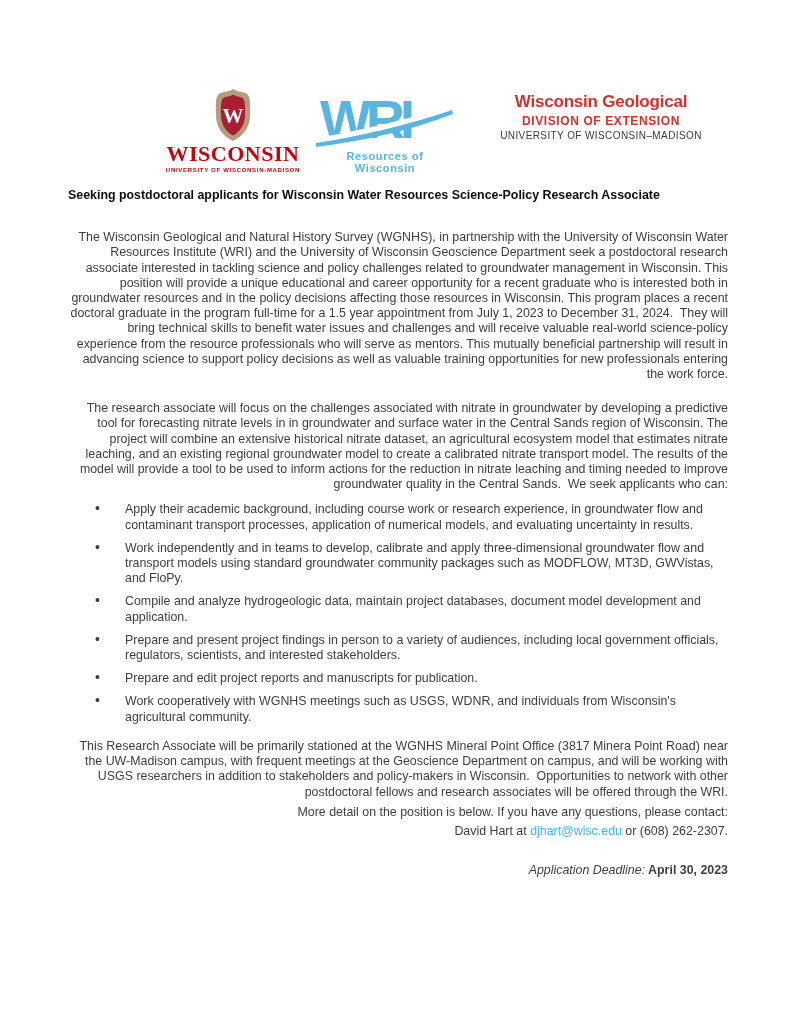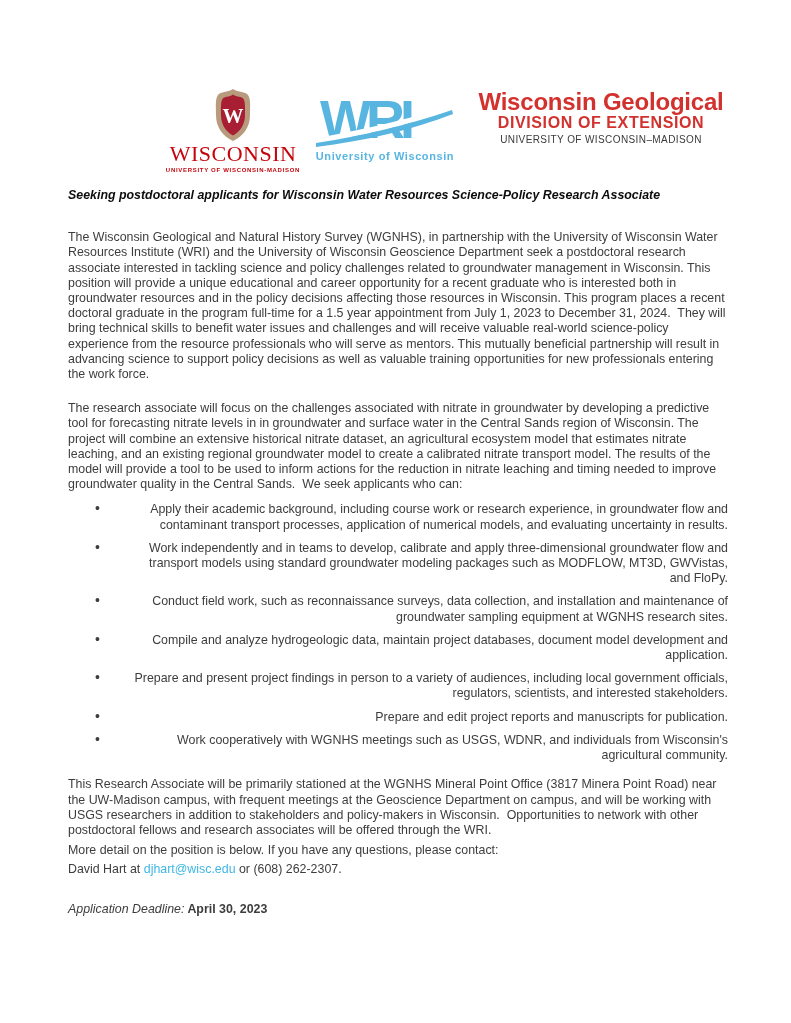--- a/index.html
+++ b/index.html
@@ -11,62 +11,61 @@
     overflow:hidden;
   }
 
   
   .logo-header { position:absolute; left:0; top:0; width:791px; height:180px; }
 
   .uw-logo { position:absolute; left:163px; top:88px; width:140px; text-align:center; }
   .uw-crest { display:block; margin:0 auto; }
   .uw-name {
     font-family:"Liberation Serif","DejaVu Serif",serif;
-    font-weight:normal; font-size:22px; line-height:22px;
+    font-weight:bold; font-size:22px; line-height:22px;
     color:#c5050c; letter-spacing:0.5px; margin-top:1px;
   }
   .uw-sub {
     font-size:6px; font-weight:bold; color:#c5050c;
     letter-spacing:0.7px; margin-top:2px;
   }
 
   .wri-logo { position:absolute; left:315px; top:92px; width:140px; text-align:center; }
   .wri-sub {
     font-size:11px; font-weight:bold; color:#58b5e0;
     letter-spacing:0.6px; margin-top:-4px;
   }
 
   .wgnhs-logo { position:absolute; left:478px; top:92px; width:246px; text-align:center; }
   .wgnhs-line1, .wgnhs-line2 {
-    font-size:24px; line-height:20px; font-weight:bold;
+    font-size:17px; line-height:20px; font-weight:bold;
     color:#d2312d; letter-spacing:-0.2px;
   }
   .wgnhs-line3 {
-    font-size:16px; font-weight:bold; color:#d2312d;
+    font-size:12px; font-weight:bold; color:#d2312d;
     letter-spacing:0.6px; margin-top:2px;
   }
   .wgnhs-line4 {
     font-size:10px; font-weight:normal; color:#3a3a3a;
     letter-spacing:0.4px; margin-top:2px;
   }
 
   
   .content {
     position:absolute; left:68px; top:188px; width:660px;
     font-size:12.4px; line-height:15.2px; color:#3d3d3d;
   }
-  .content p { margin:0; white-space:pre-wrap; }
+  .content p { margin:0; white-space:pre-wrap;text-align:right; }
   .doc-title {
     font-size:12.4px; line-height:15.2px; font-weight:bold; color:#0d0d0d;
     margin:0 0 27px 0;
-    font-style:italic;
   }
   .para-1 { margin-bottom:19px !important; }
   .para-2 { margin-bottom:10px !important; }
-  ul.quals { list-style:none; margin:0; padding:0;text-align:right; }
+  ul.quals { list-style:none; margin:0; padding:0; }
   ul.quals li {
     position:relative; padding-left:57px; margin-bottom:8px;
     white-space:pre-wrap;
   }
   ul.quals li::before {
     content:"\2022";
     position:absolute; left:27px; top:-1px;
     font-size:14px; color:#3d3d3d;
   }
   .para-3 { margin-top:14px !important; margin-bottom:5px !important; }
@@ -94,43 +93,42 @@
       <div class="uw-name">WISCONSIN</div>
       <div class="uw-sub">UNIVERSITY OF WISCONSIN-MADISON</div>
     </div>
 
     <div class="wri-logo">
       <svg width="138" height="58" viewBox="0 0 138 58">
         <text x="4" y="46" font-family="Liberation Sans, sans-serif" font-size="54" font-weight="bold" fill="#58b5e0" letter-spacing="-5">WRI</text>
         <path d="M0 46 C 42 39 88 28 136 14 L 138 17 C 96 32 48 44 2 51 Z" fill="#ffffff"></path>
         <path d="M0 51 C 46 44 92 33 136 18 L 137 22 C 96 38 48 49 0 55 Z" fill="#58b5e0"></path>
       </svg>
-      <div class="wri-sub">University of Wisconsin</div>
+      <div class="wri-sub">Resources of Wisconsin</div>
     </div>
 
     <div class="wgnhs-logo">
       <div class="wgnhs-line1">Wisconsin Geological</div>
       <div class="wgnhs-line3">DIVISION OF EXTENSION</div>
       <div class="wgnhs-line4">UNIVERSITY OF WISCONSIN–MADISON</div>
     </div>
 
   </div>
 
   <div class="content">
 
     <h1 class="doc-title">Seeking postdoctoral applicants for Wisconsin Water Resources Science-Policy Research Associate</h1>
 
     <p class="para-1">The Wisconsin Geological and Natural History Survey (WGNHS), in partnership with the University of Wisconsin Water Resources Institute (WRI) and the University of Wisconsin Geoscience Department seek a postdoctoral research associate interested in tackling science and policy challenges related to groundwater management in Wisconsin. This position will provide a unique educational and career opportunity for a recent graduate who is interested both in groundwater resources and in the policy decisions affecting those resources in Wisconsin. This program places a recent doctoral graduate in the program full-time for a 1.5 year appointment from July 1, 2023 to December 31, 2024.  They will bring technical skills to benefit water issues and challenges and will receive valuable real-world science-policy experience from the resource professionals who will serve as mentors. This mutually beneficial partnership will result in advancing science to support policy decisions as well as valuable training opportunities for new professionals entering the work force.</p>
 
     <p class="para-2">The research associate will focus on the challenges associated with nitrate in groundwater by developing a predictive tool for forecasting nitrate levels in in groundwater and surface water in the Central Sands region of Wisconsin. The project will combine an extensive historical nitrate dataset, an agricultural ecosystem model that estimates nitrate leaching, and an existing regional groundwater model to create a calibrated nitrate transport model. The results of the model will provide a tool to be used to inform actions for the reduction in nitrate leaching and timing needed to improve groundwater quality in the Central Sands.  We seek applicants who can:</p>
 
     <ul class="quals">
       <li>Apply their academic background, including course work or research experience, in groundwater flow and contaminant transport processes, application of numerical models, and evaluating uncertainty in results.</li>
-      <li>Work independently and in teams to develop, calibrate and apply three-dimensional groundwater flow and transport models using standard groundwater modeling packages such as MODFLOW, MT3D, GWVistas, and FloPy.</li>
-      <li>Conduct field work, such as reconnaissance surveys, data collection, and installation and maintenance of groundwater sampling equipment at WGNHS research sites.</li>
+      <li>Work independently and in teams to develop, calibrate and apply three-dimensional groundwater flow and transport models using standard groundwater community packages such as MODFLOW, MT3D, GWVistas, and FloPy.</li>
       <li>Compile and analyze hydrogeologic data, maintain project databases, document model development and application.</li>
       <li>Prepare and present project findings in person to a variety of audiences, including local government officials, regulators, scientists, and interested stakeholders.</li>
       <li>Prepare and edit project reports and manuscripts for publication.</li>
       <li>Work cooperatively with WGNHS meetings such as USGS, WDNR, and individuals from Wisconsin's agricultural community.</li>
     </ul>
 
     <p class="para-3">This Research Associate will be primarily stationed at the WGNHS Mineral Point Office (3817 Minera Point Road) near the UW-Madison campus, with frequent meetings at the Geoscience Department on campus, and will be working with USGS researchers in addition to stakeholders and policy-makers in Wisconsin.  Opportunities to network with other postdoctoral fellows and research associates will be offered through the WRI.</p>
 
     <p class="contact-intro">More detail on the position is below. If you have any questions, please contact:</p>
 

